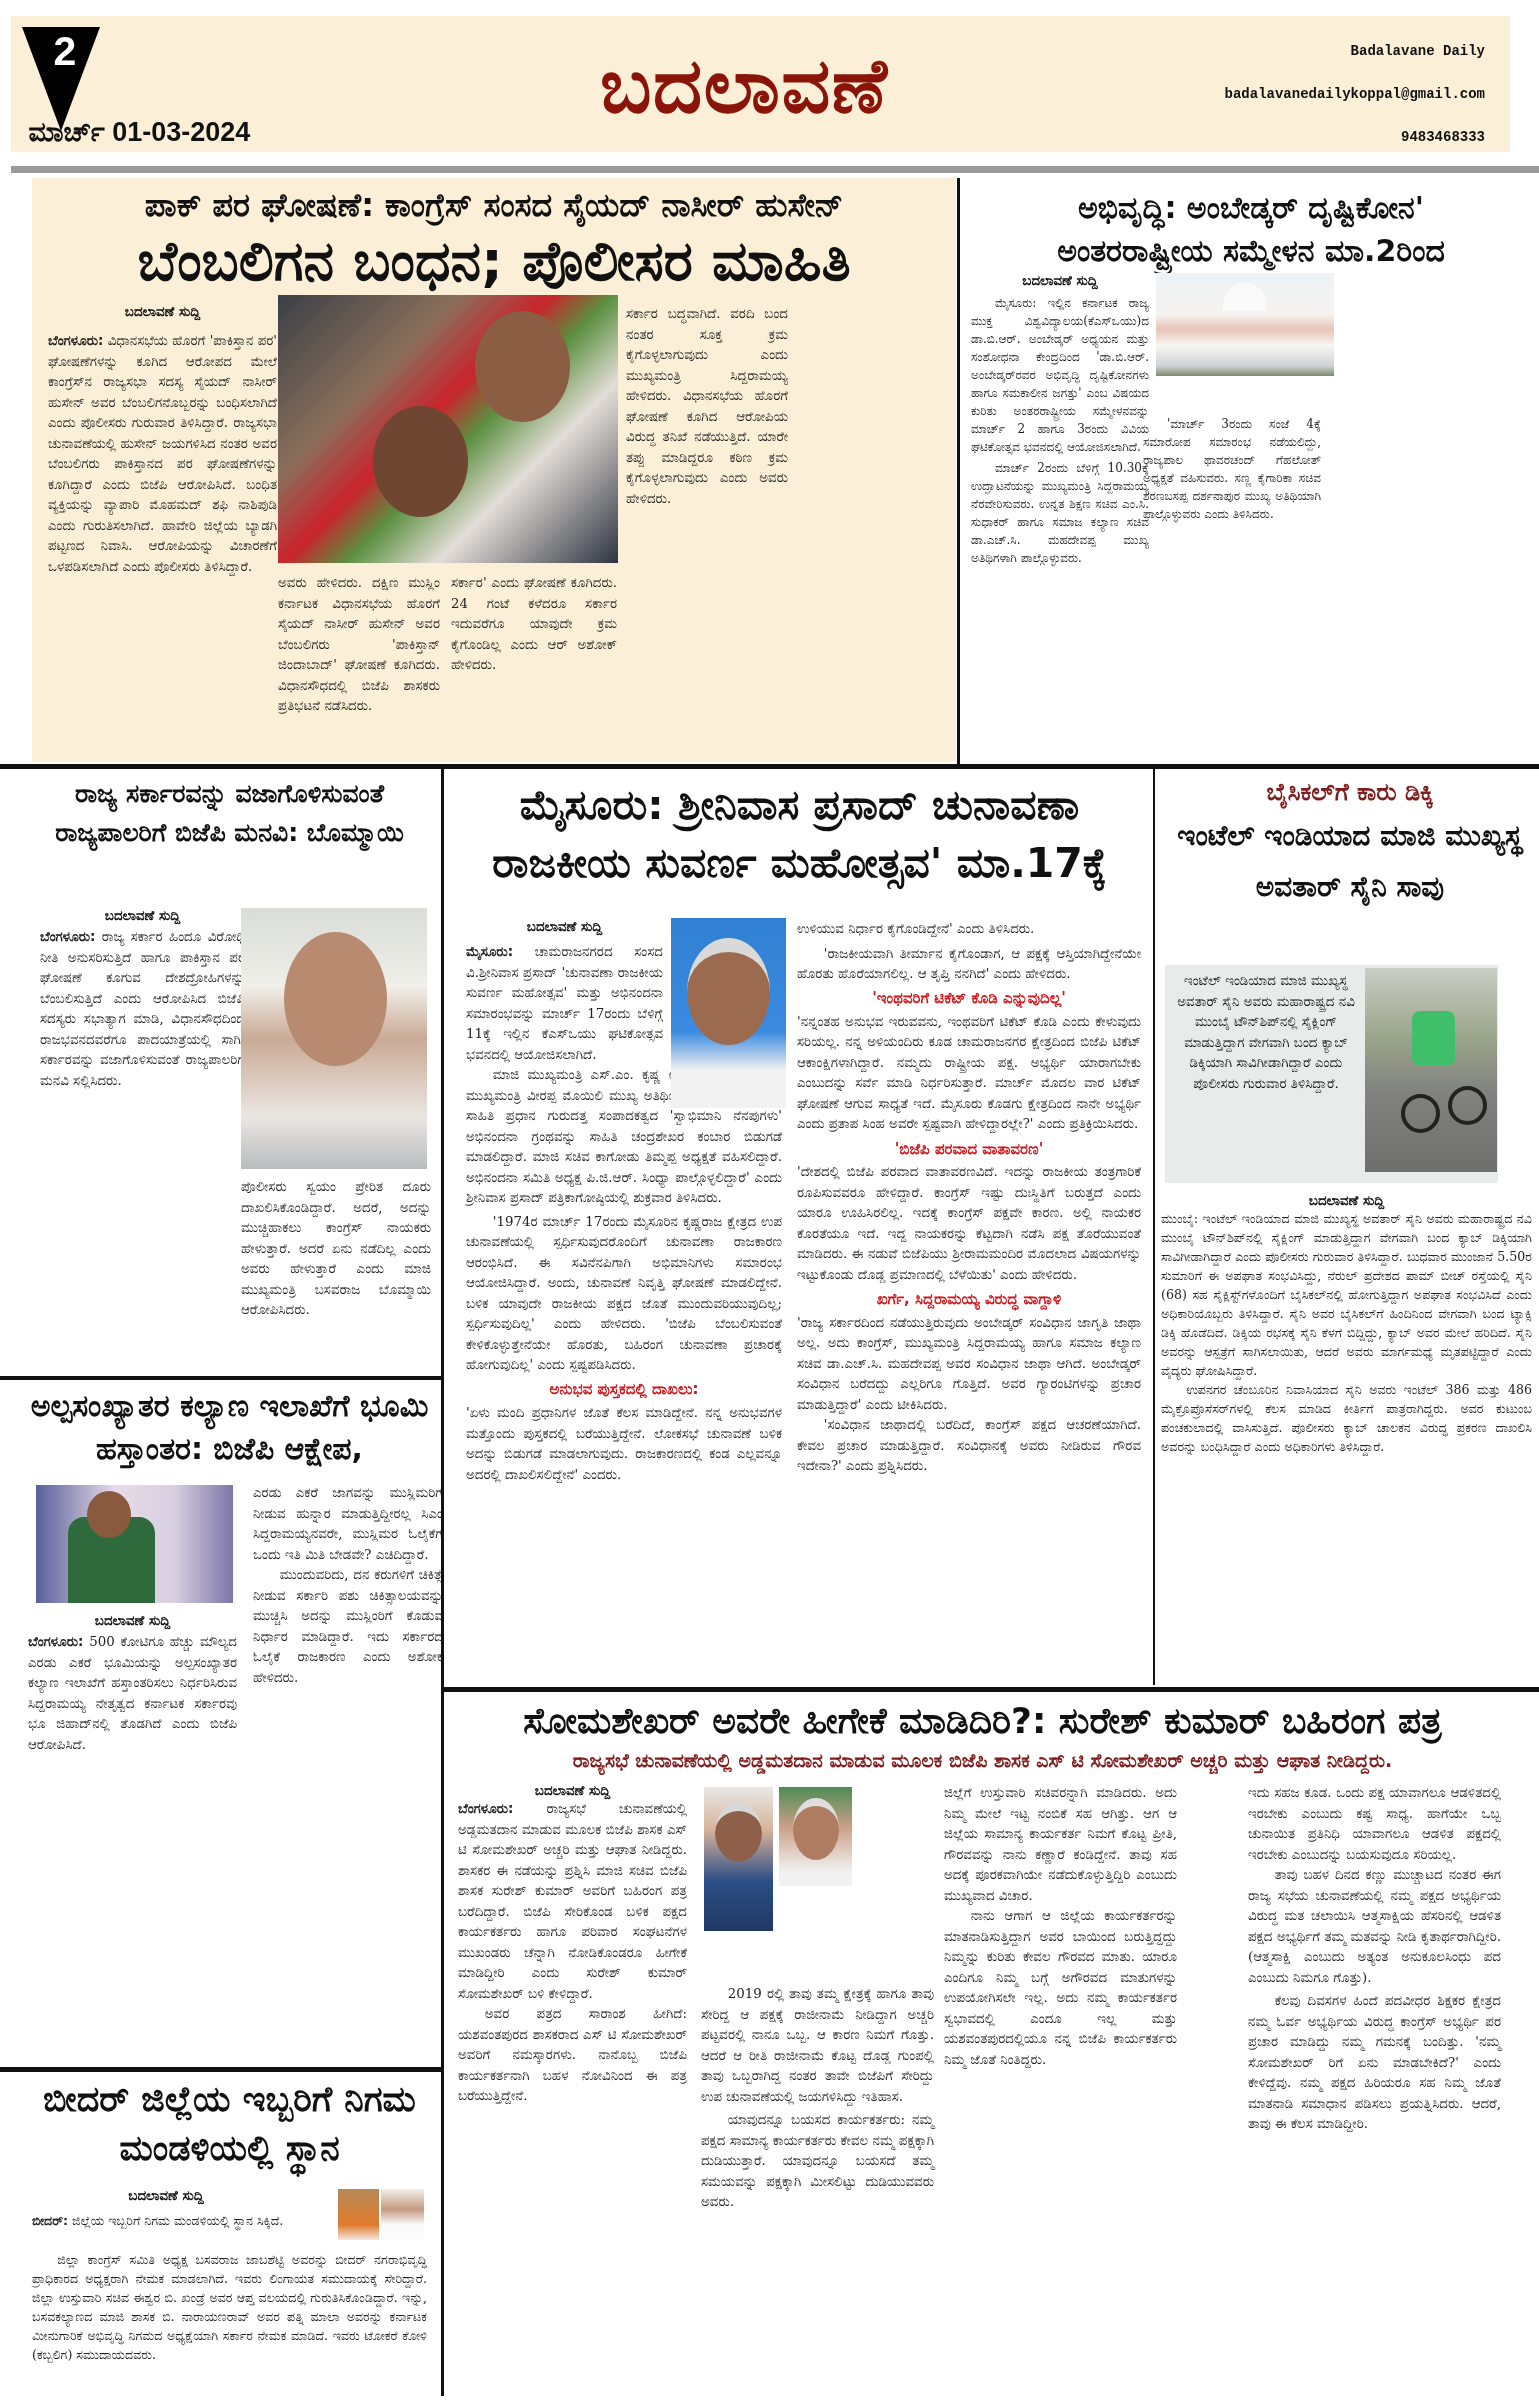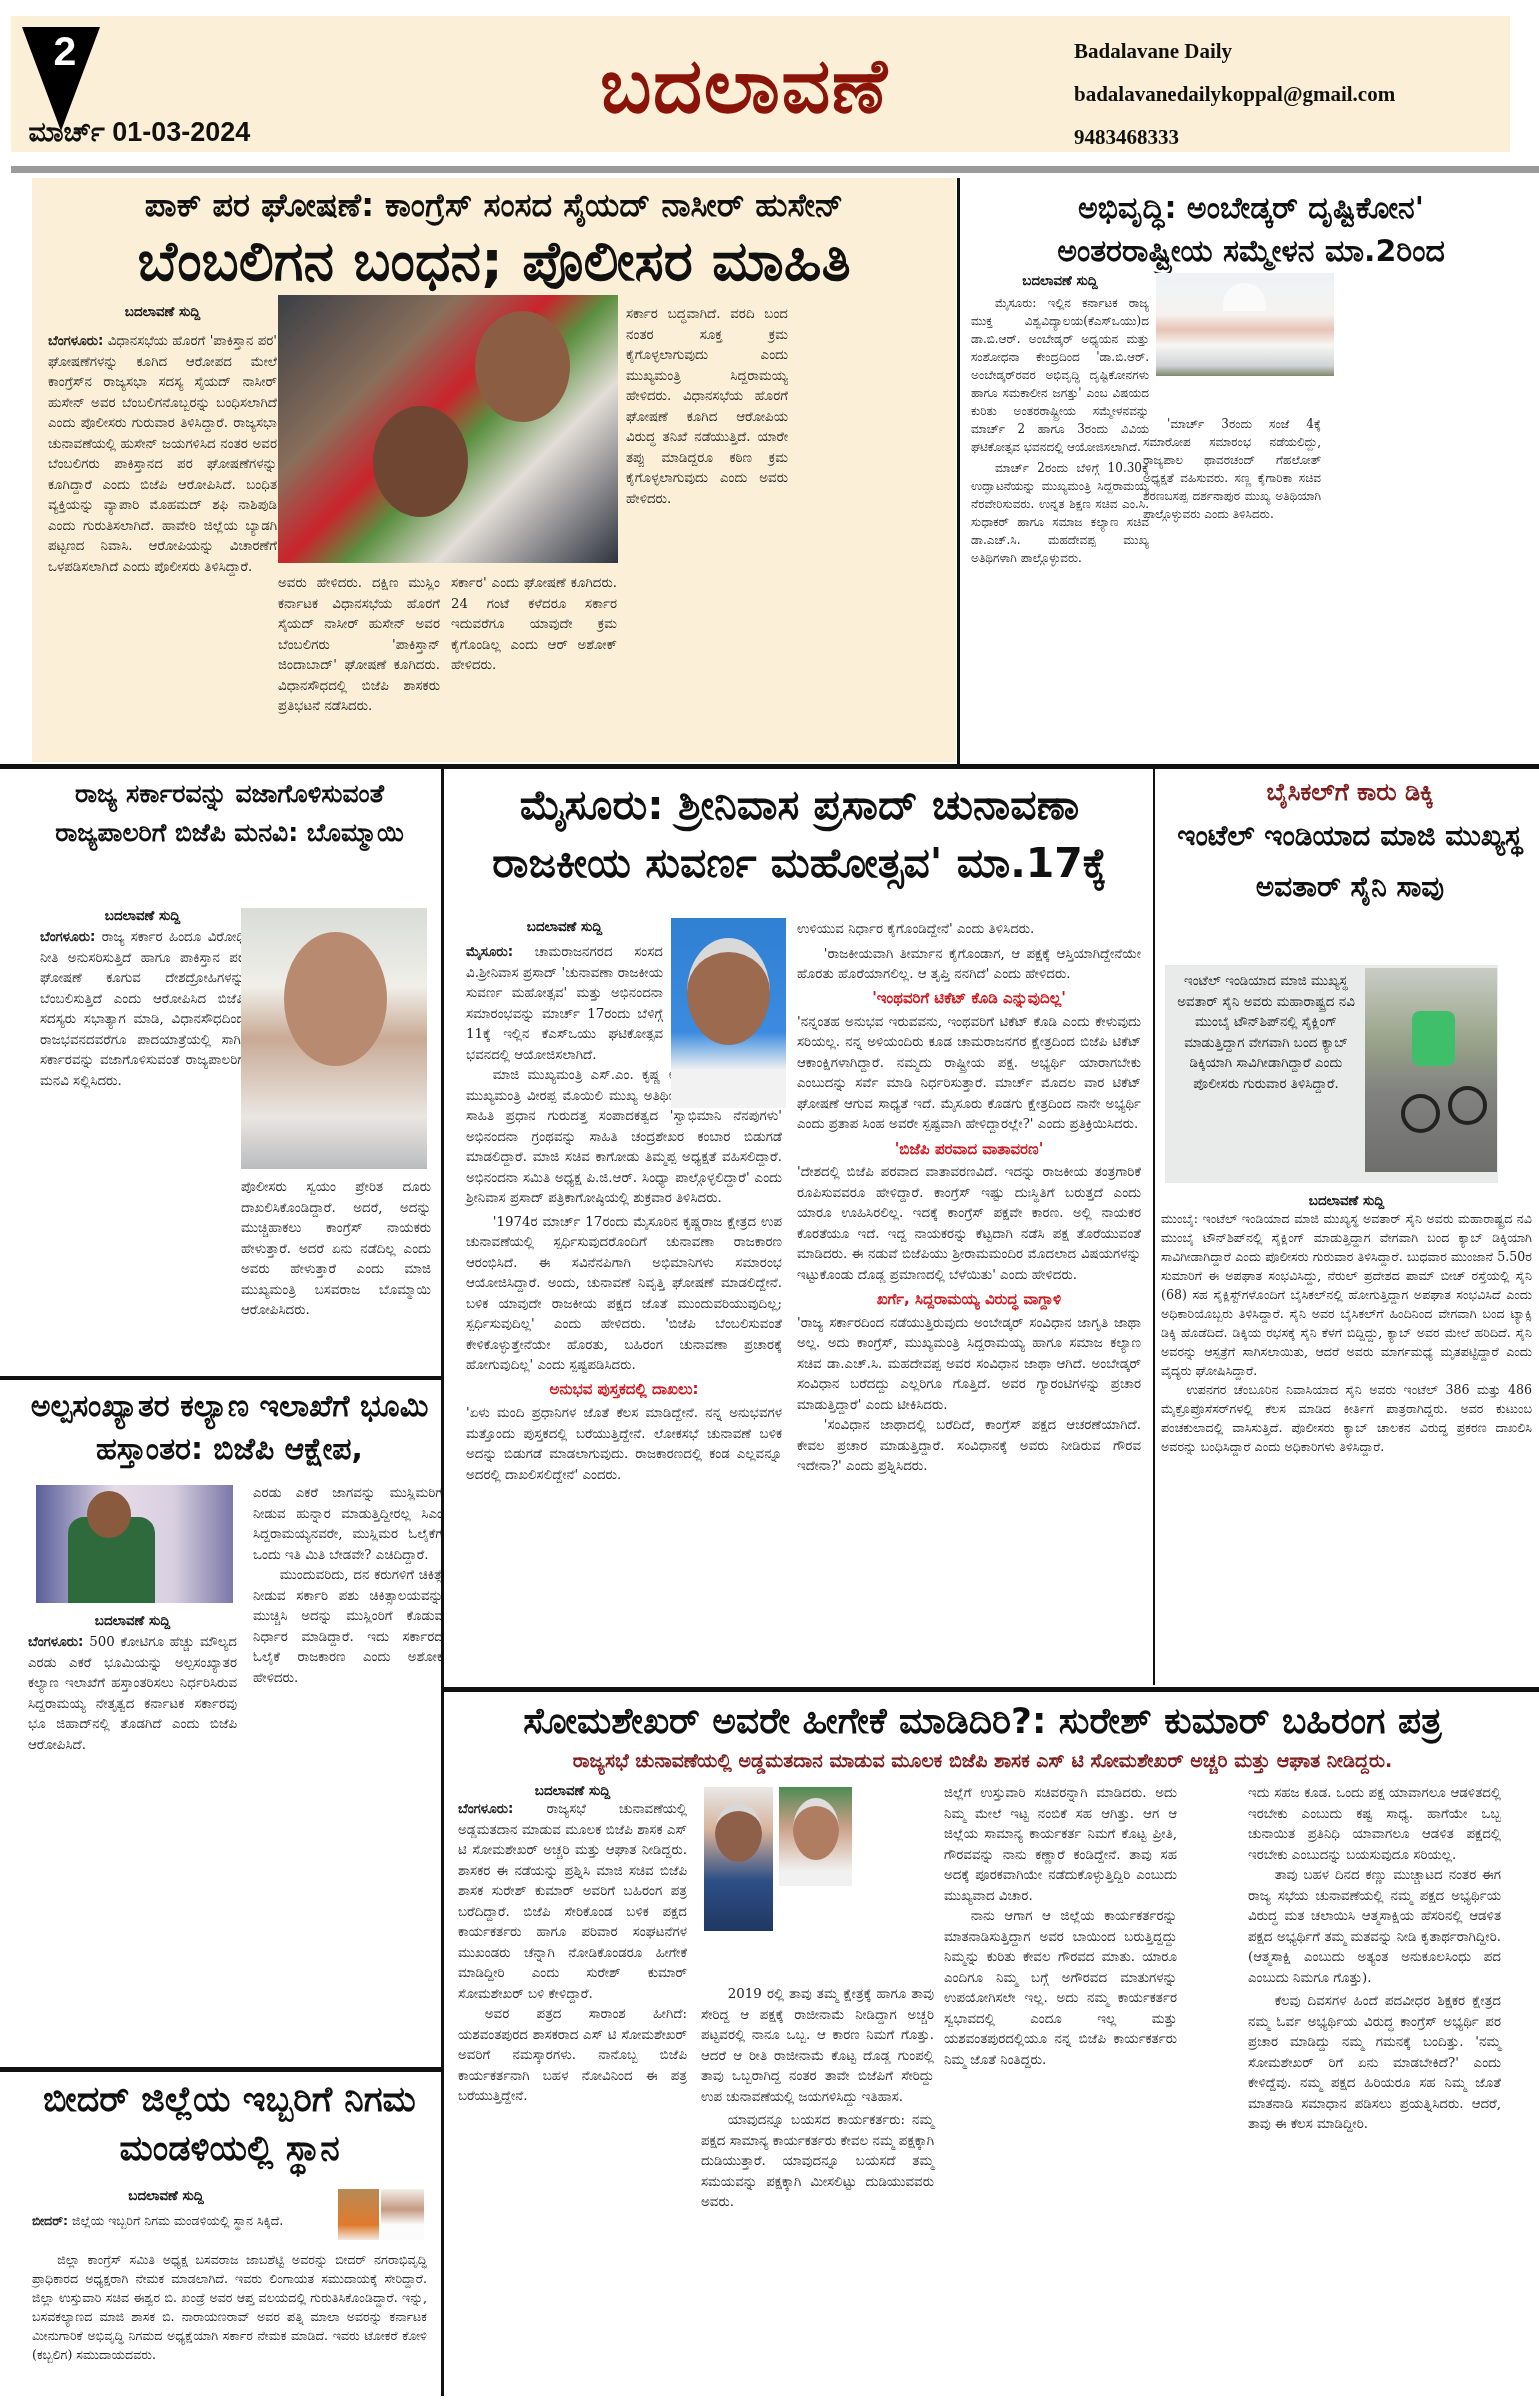--- a/index.html
+++ b/index.html
@@ -3,21 +3,21 @@
 <meta charset="utf-8">
 <style>
 *{box-sizing:border-box;margin:0;padding:0}
 body{width:1539px;height:2401px;background:#ffffff;font-family:"DejaVu Sans",sans-serif;color:#111;position:relative;overflow:hidden}
 .abs{position:absolute}
 .header{left:11px;top:16px;width:1499px;height:136px;background:#fcefd7}
 .page-num{left:22px;top:27px;width:0;height:0;border-left:39px solid transparent;border-right:39px solid transparent;border-top:104px solid #000}
 .page-num-text{left:49px;top:28.4px;width:32px;font-size:41px;font-weight:bold;color:#fff;text-align:center;font-family:"Liberation Sans",sans-serif}
 .date{left:28.4px;top:117px;font-size:27px;font-weight:bold;font-family:"Liberation Sans",sans-serif}
 .masthead{left:600px;top:41px;font-size:76px;font-weight:bold;color:#8b1409;font-family:"DejaVu Sans",sans-serif;letter-spacing:1.6px}
-.contact{left:1074px;top:30px;width:411px;text-align:left;font-weight:bold;font-size:21px;line-height:43px;font-family:Liberation Serif, serif}
+.contact{left:1074px;top:30px;width:411px;text-align:right;font-weight:bold;font-size:14px;line-height:43px;font-family:Liberation Mono, monospace}
 .grey-rule{left:11px;top:166px;width:1528px;height:7.1px;background:#9a9a9a}
 .rule-v{background:#111}
 .rule-h{background:#111}
 .cream{background:#fcefd7}
 .hl{font-weight:bold;text-align:center;font-family:"DejaVu Sans",sans-serif;color:#111}
 .red{color:#7f1d1d}
 .byline{font-weight:bold;font-size:13.4px;text-align:center}
 .body{font-size:13.4px;line-height:20.5px;font-family:"DejaVu Serif",serif;text-align:justify;color:#222}
 .body b{font-family:"DejaVu Sans",sans-serif}
 .photo{overflow:hidden}

